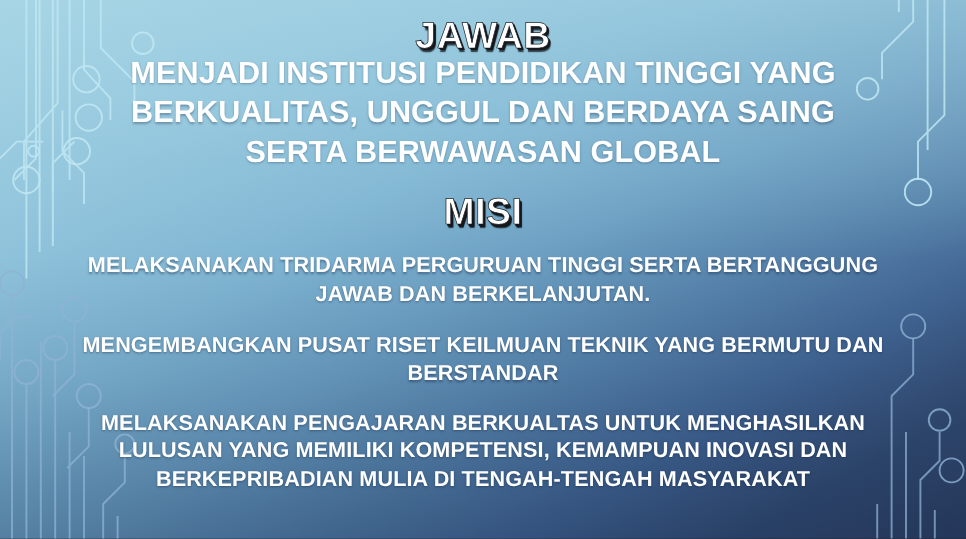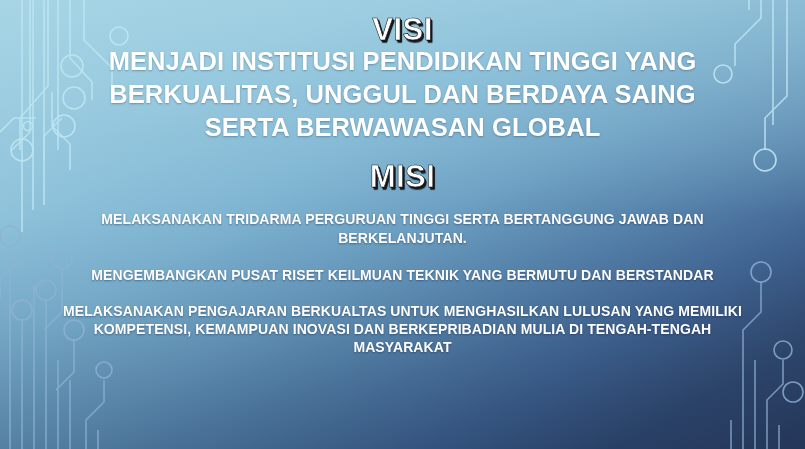--- a/index.html
+++ b/index.html
@@ -81,21 +81,21 @@
 
   .mission-list {
     margin: 0;
     padding: 0;
     list-style: none;
     width: 680px;
   }
   .mission-item {
     color: #ffffff;
     font-weight: bold;
-    font-size: 14px;
+    font-size: 18px;
     line-height: 1.30;
     text-align: center;
     letter-spacing: 0.1px;
     text-shadow: 0 1px 2px rgba(20,38,68,0.45);
   }
   .mission-item.m0 { margin-top: 18px; }
   .mission-item.m1 { margin-top: 18px; }
   .mission-item.m2 { margin-top: 19px; }
 </style>
 </head>
@@ -170,21 +170,21 @@
     </g>
     <g fill="none" stroke="#8fb3d4" stroke-width="1.6" opacity="0.8">
       <circle cx="96" cy="272" r="10"></circle>
       <circle cx="118" cy="350" r="9"></circle>
       <circle cx="128" cy="392" r="10"></circle>
     </g>
   </svg>
 
   <div class="content">
 
-    <div class="heading visi">VISI</div>
+    <div class="heading visi">JAWAB</div>
 
     <div class="vision-text">MENJADI INSTITUSI PENDIDIKAN TINGGI YANG BERKUALITAS, UNGGUL DAN BERDAYA SAING SERTA BERWAWASAN GLOBAL</div>
 
     <div class="heading misi">MISI</div>
 
     <ul class="mission-list">
       <li class="mission-item m0">MELAKSANAKAN TRIDARMA PERGURUAN TINGGI SERTA BERTANGGUNG JAWAB DAN BERKELANJUTAN.</li>
       <li class="mission-item m2">MENGEMBANGKAN PUSAT RISET KEILMUAN TEKNIK YANG BERMUTU DAN BERSTANDAR</li>
       <li class="mission-item m1">MELAKSANAKAN PENGAJARAN BERKUALTAS UNTUK MENGHASILKAN LULUSAN YANG MEMILIKI KOMPETENSI, KEMAMPUAN INOVASI DAN BERKEPRIBADIAN MULIA DI TENGAH-TENGAH MASYARAKAT</li>
     </ul>

